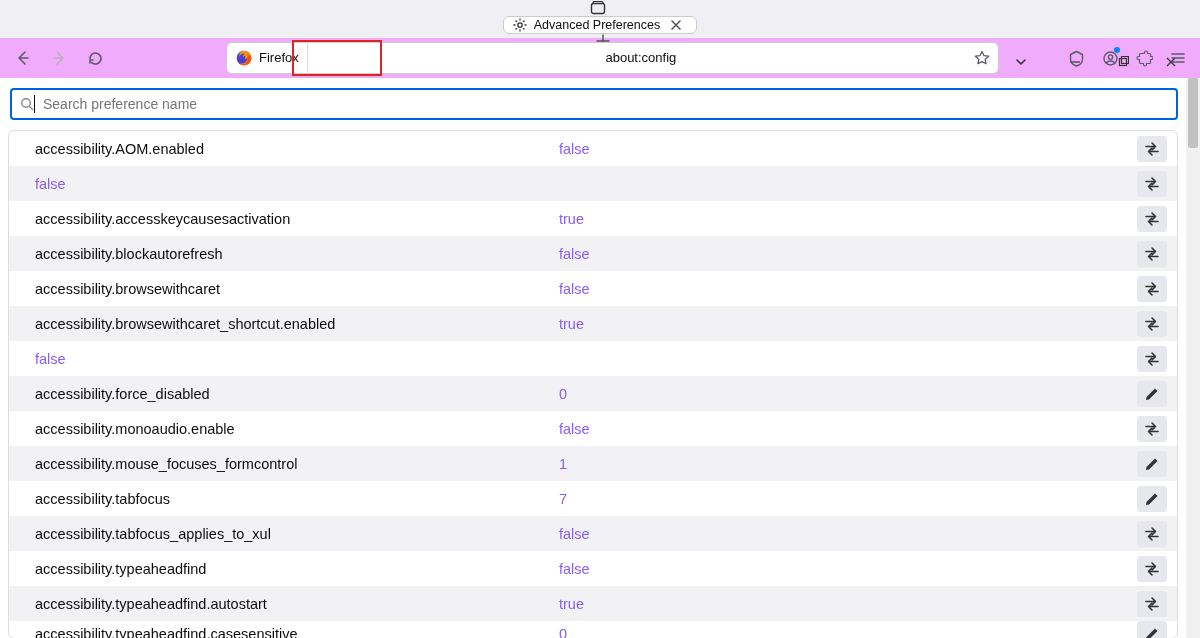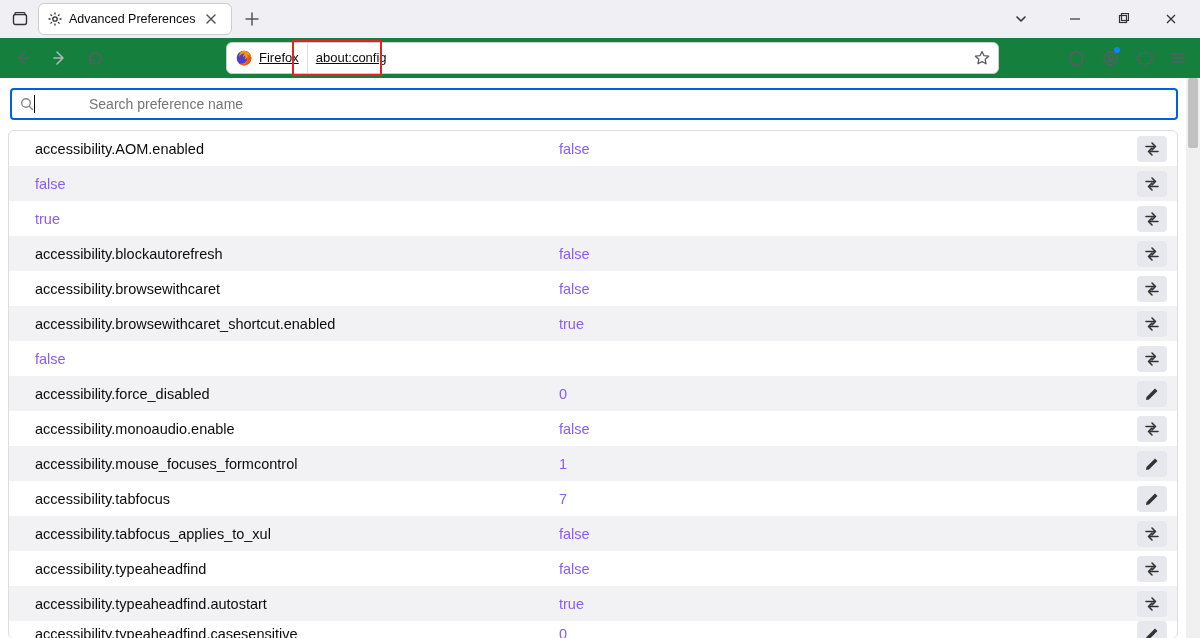--- a/index.html
+++ b/index.html
@@ -1,39 +1,39 @@
 <!DOCTYPE html>
 <html><head>
 <meta charset="utf-8">
 <style>
   * { box-sizing: border-box; }
   html,body { margin:0; padding:0; font-family: "Segoe UI", Arial, sans-serif; font-size:13px; color:#0c0c0d; background:#f0f0f4; }
   body { width:1200px; height:638px; overflow:hidden; position:relative; }
 
   
-  .titlebar { height:38px; background:#f0f0f4; display:flex; align-items:center; padding:0 6px; }
+  .titlebar { height:38px; background:#f0f0f4; display:flex; align-items:center; padding:0 6px;flex-direction:column; }
   .spaces-btn { width:28px; height:28px; display:flex; align-items:center; justify-content:center; border-radius:4px; margin-right:4px; }
   .tab { display:flex; align-items:center; height:32px; background:#fff; border:1px solid #ccc; border-radius:6px; padding:0 10px 0 8px; gap:6px; min-width:190px; position:relative; }
   .tab .icon { width:16px; height:16px; display:flex; align-items:center; justify-content:center;}
   .tab .title { font-size:12.5px; }
   .tab .close { margin-left:auto; font-size:14px; color:#555; padding:2px 4px;}
   .newtab { width:28px; height:28px; display:flex; align-items:center; justify-content:center; margin-left:6px; color:#555; font-size:16px;}
   .win-controls { margin-left:auto; display:flex; gap:2px; }
   .win-btn { width:46px; height:28px; display:flex; align-items:center; justify-content:center; color:#333; }
   .tabs-dd { width:30px; height:28px; display:flex; align-items:center; justify-content:center; margin-right:14px;}
 
   
-  .toolbar { height:40px; background:#15803d; display:flex; align-items:center; padding:0 6px; gap:2px;text-decoration:underline;}
+  .toolbar { height:40px; background:#f0abfc; display:flex; align-items:center; padding:0 6px; gap:2px;}
   .tbtn { width:34px; height:30px; display:flex; align-items:center; justify-content:center; color:#5b5b66; border-radius:4px; }
   .tbtn.disabled { color:#b5b5b8; }
   .urlbar { flex:0 0 773px; height:32px; background:#fff; border:1px solid #ccc; border-radius:6px; margin:0 4px 0 112px; display:flex; align-items:center; position:relative; overflow:visible;}
   .identity { display:flex; align-items:center; height:100%; }
   .ff-logo { width:18px;height:18px; margin:0 6px 0 8px; }
   .id-label { font-size:13px; padding-right:8px; height:30px; line-height:30px; border-right:1px solid #ddd;}
-  .url-text { padding-left:8px; font-size:13px; color:#0c0c0d; height:30px; line-height:30px; flex:1;}
+  .url-text { padding-left:8px; font-size:13px; color:#0c0c0d; height:30px; line-height:30px; flex:1;text-align:center;}
   .star { margin-left:auto; width:32px; display:flex; align-items:center; justify-content:center; color:#5b5b66;}
   .urlbar .annot { position:absolute; border:2px solid #e02424; pointer-events:none; }
   .right-tools { margin-left:auto; display:flex; gap:2px; align-items:center;}
   .right-tools .tbtn { width:32px; }
   .tbtn .dot { position:absolute; width:6px;height:6px; background:#0a84ff; border-radius:50%; top:4px; right:6px;}
   .tbtn.rel { position:relative; }
 
   
   .content { position:absolute; top:78px; left:0; right:14px; bottom:0; background:#fff; }
   .search-row { display:flex; align-items:center; padding:10px 8px 10px 10px; gap:10px;}
@@ -181,21 +181,21 @@
 
 <div class="content">
 
   <div class="search-row">
     <div class="search-box">
       <svg width="14" height="14" viewBox="0 0 14 14">
           <circle cx="6" cy="6" r="4.3" fill="none" stroke="#888" stroke-width="1.4"></circle>
           <path d="M9.5 9.5l3 3" stroke="#888" stroke-width="1.4" stroke-linecap="round"></path>
         </svg>
       <span class="caret"></span>
-      <input type="text" style="color: rgb(136, 136, 136); margin-left: 46px;" placeholder="Search preference name">
+      <input type="text" style="color: rgb(136, 136, 136);" placeholder="Search preference name">
     </div>
   </div>
 
   <div class="prefs-panel" id="prefs-panel">
       <div class="pref-row">
         <div class="pref-name">accessibility.AOM.enabled</div>
         <div class="pref-val">false</div>
         <div class="act-btn">
           <svg width="18" height="18" viewBox="0 0 18 18">
             <path d="M3 6.5h9.5M9 3l3.5 3.5L9 10" fill="none" stroke="#333" stroke-width="1.6" stroke-linecap="round" stroke-linejoin="round"></path>
@@ -206,20 +206,21 @@
       <div class="pref-row even">
         <div class="pref-val">false</div>
         <div class="act-btn">
           <svg width="18" height="18" viewBox="0 0 18 18">
             <path d="M3 6.5h9.5M9 3l3.5 3.5L9 10" fill="none" stroke="#333" stroke-width="1.6" stroke-linecap="round" stroke-linejoin="round"></path>
             <path d="M15 11.5H5.5M9 15l-3.5-3.5L9 8" fill="none" stroke="#333" stroke-width="1.6" stroke-linecap="round" stroke-linejoin="round"></path>
           </svg>
         </div>
       </div>
       <div class="pref-row">
+        <div class="pref-name">accessibility.accesskeycausesactivation</div>
         <div class="pref-val">true</div>
         <div class="act-btn">
           <svg width="18" height="18" viewBox="0 0 18 18">
             <path d="M3 6.5h9.5M9 3l3.5 3.5L9 10" fill="none" stroke="#333" stroke-width="1.6" stroke-linecap="round" stroke-linejoin="round"></path>
             <path d="M15 11.5H5.5M9 15l-3.5-3.5L9 8" fill="none" stroke="#333" stroke-width="1.6" stroke-linecap="round" stroke-linejoin="round"></path>
           </svg>
         </div>
       </div>
       <div class="pref-row even">
         <div class="pref-name">accessibility.blockautorefresh</div>

